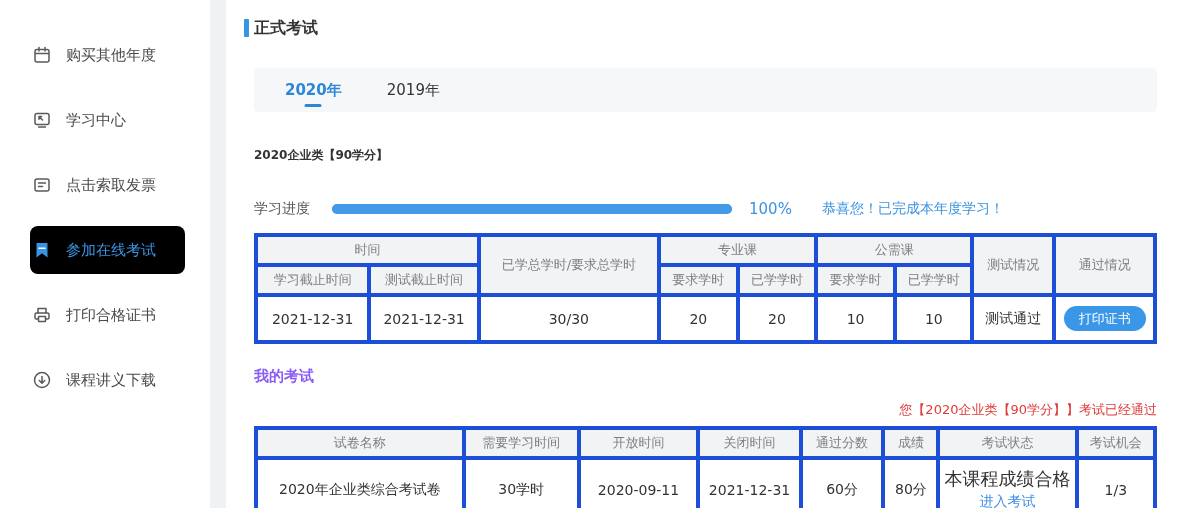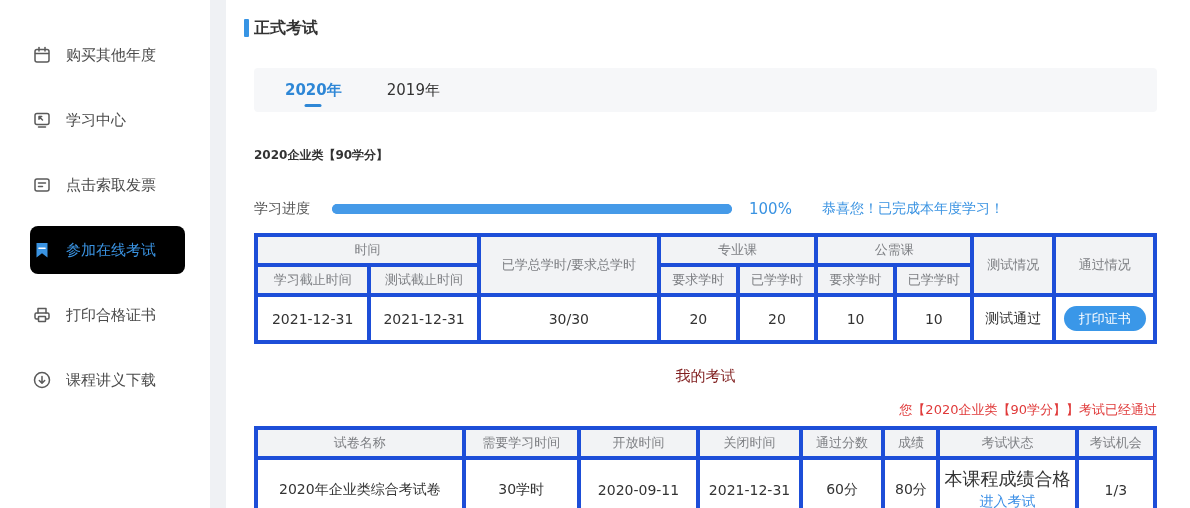--- a/index.html
+++ b/index.html
@@ -35,21 +35,21 @@
   .progress-msg { margin-left:30px; font-size:14px; color:#3a93e2; }
 
   table { border-collapse:collapse; width:903px; table-layout:fixed; }
   .tbl1 { margin-top:15px; }
   th, td { border:4px solid #1d4ed8; text-align:center; vertical-align:middle; }
   th { background:#f2f3f5; color:#7d7f83; font-weight:normal; font-size:13px; height:30px; }
   td { background:#fff; color:#333; font-size:14px; }
   .tbl1 td { height:47px; }
   .print-btn { display:inline-block; background:#3a97e8; color:#fff; font-size:13px; padding:6px 15px; border-radius:15px; border:none; cursor:pointer; line-height:1; }
 
-  .myexam-title { margin-top:23px; font-size:15px; font-weight:normal; color:#7f1d1d;text-align:center; }
+  .myexam-title { margin-top:23px; font-size:15px; font-weight:bold; color:#8b5cf6; }
   .notice { margin-top:15px; text-align:right; font-size:13px; color:#e03a3a; }
   .tbl2 { margin-top:7px; }
   .tbl2 td { height:64px; }
   .status-line { font-size:18px; color:#333; line-height:22px; }
   .enter-link { display:block; font-size:14px; color:#3a8ee6; line-height:22px; text-decoration:none; cursor:pointer; }
 </style>
 </head>
 <body>
 
 <div class="page">

